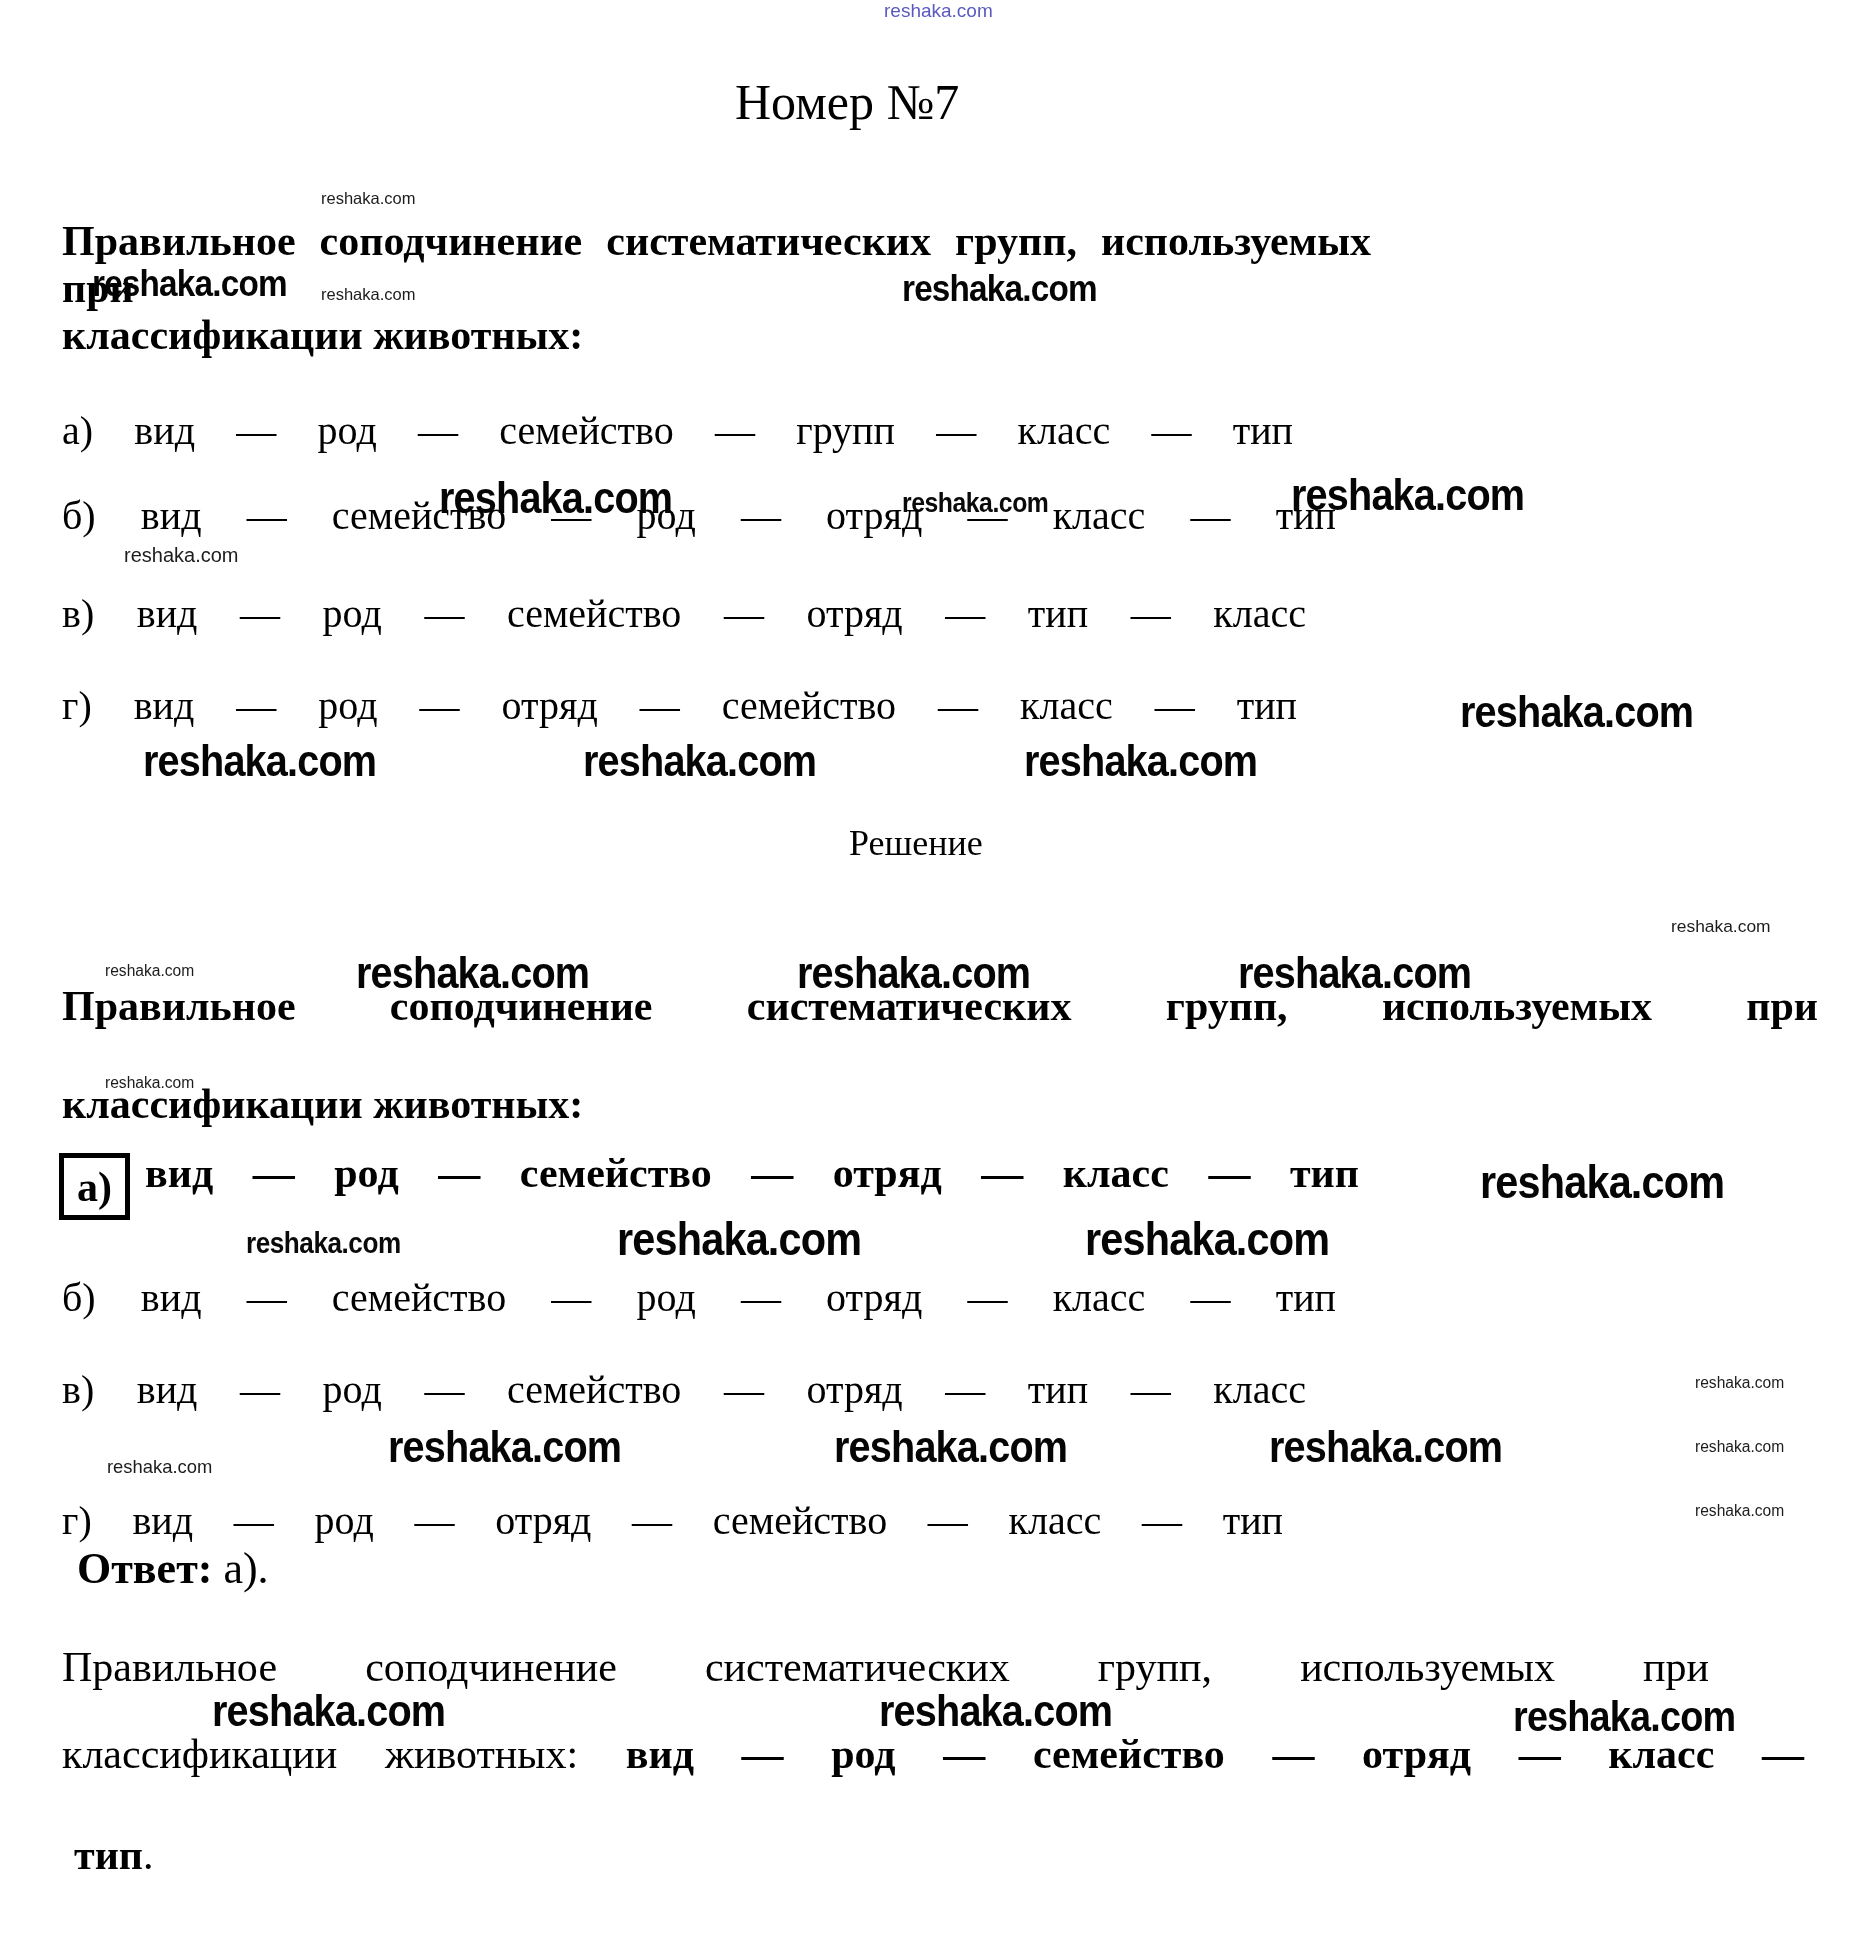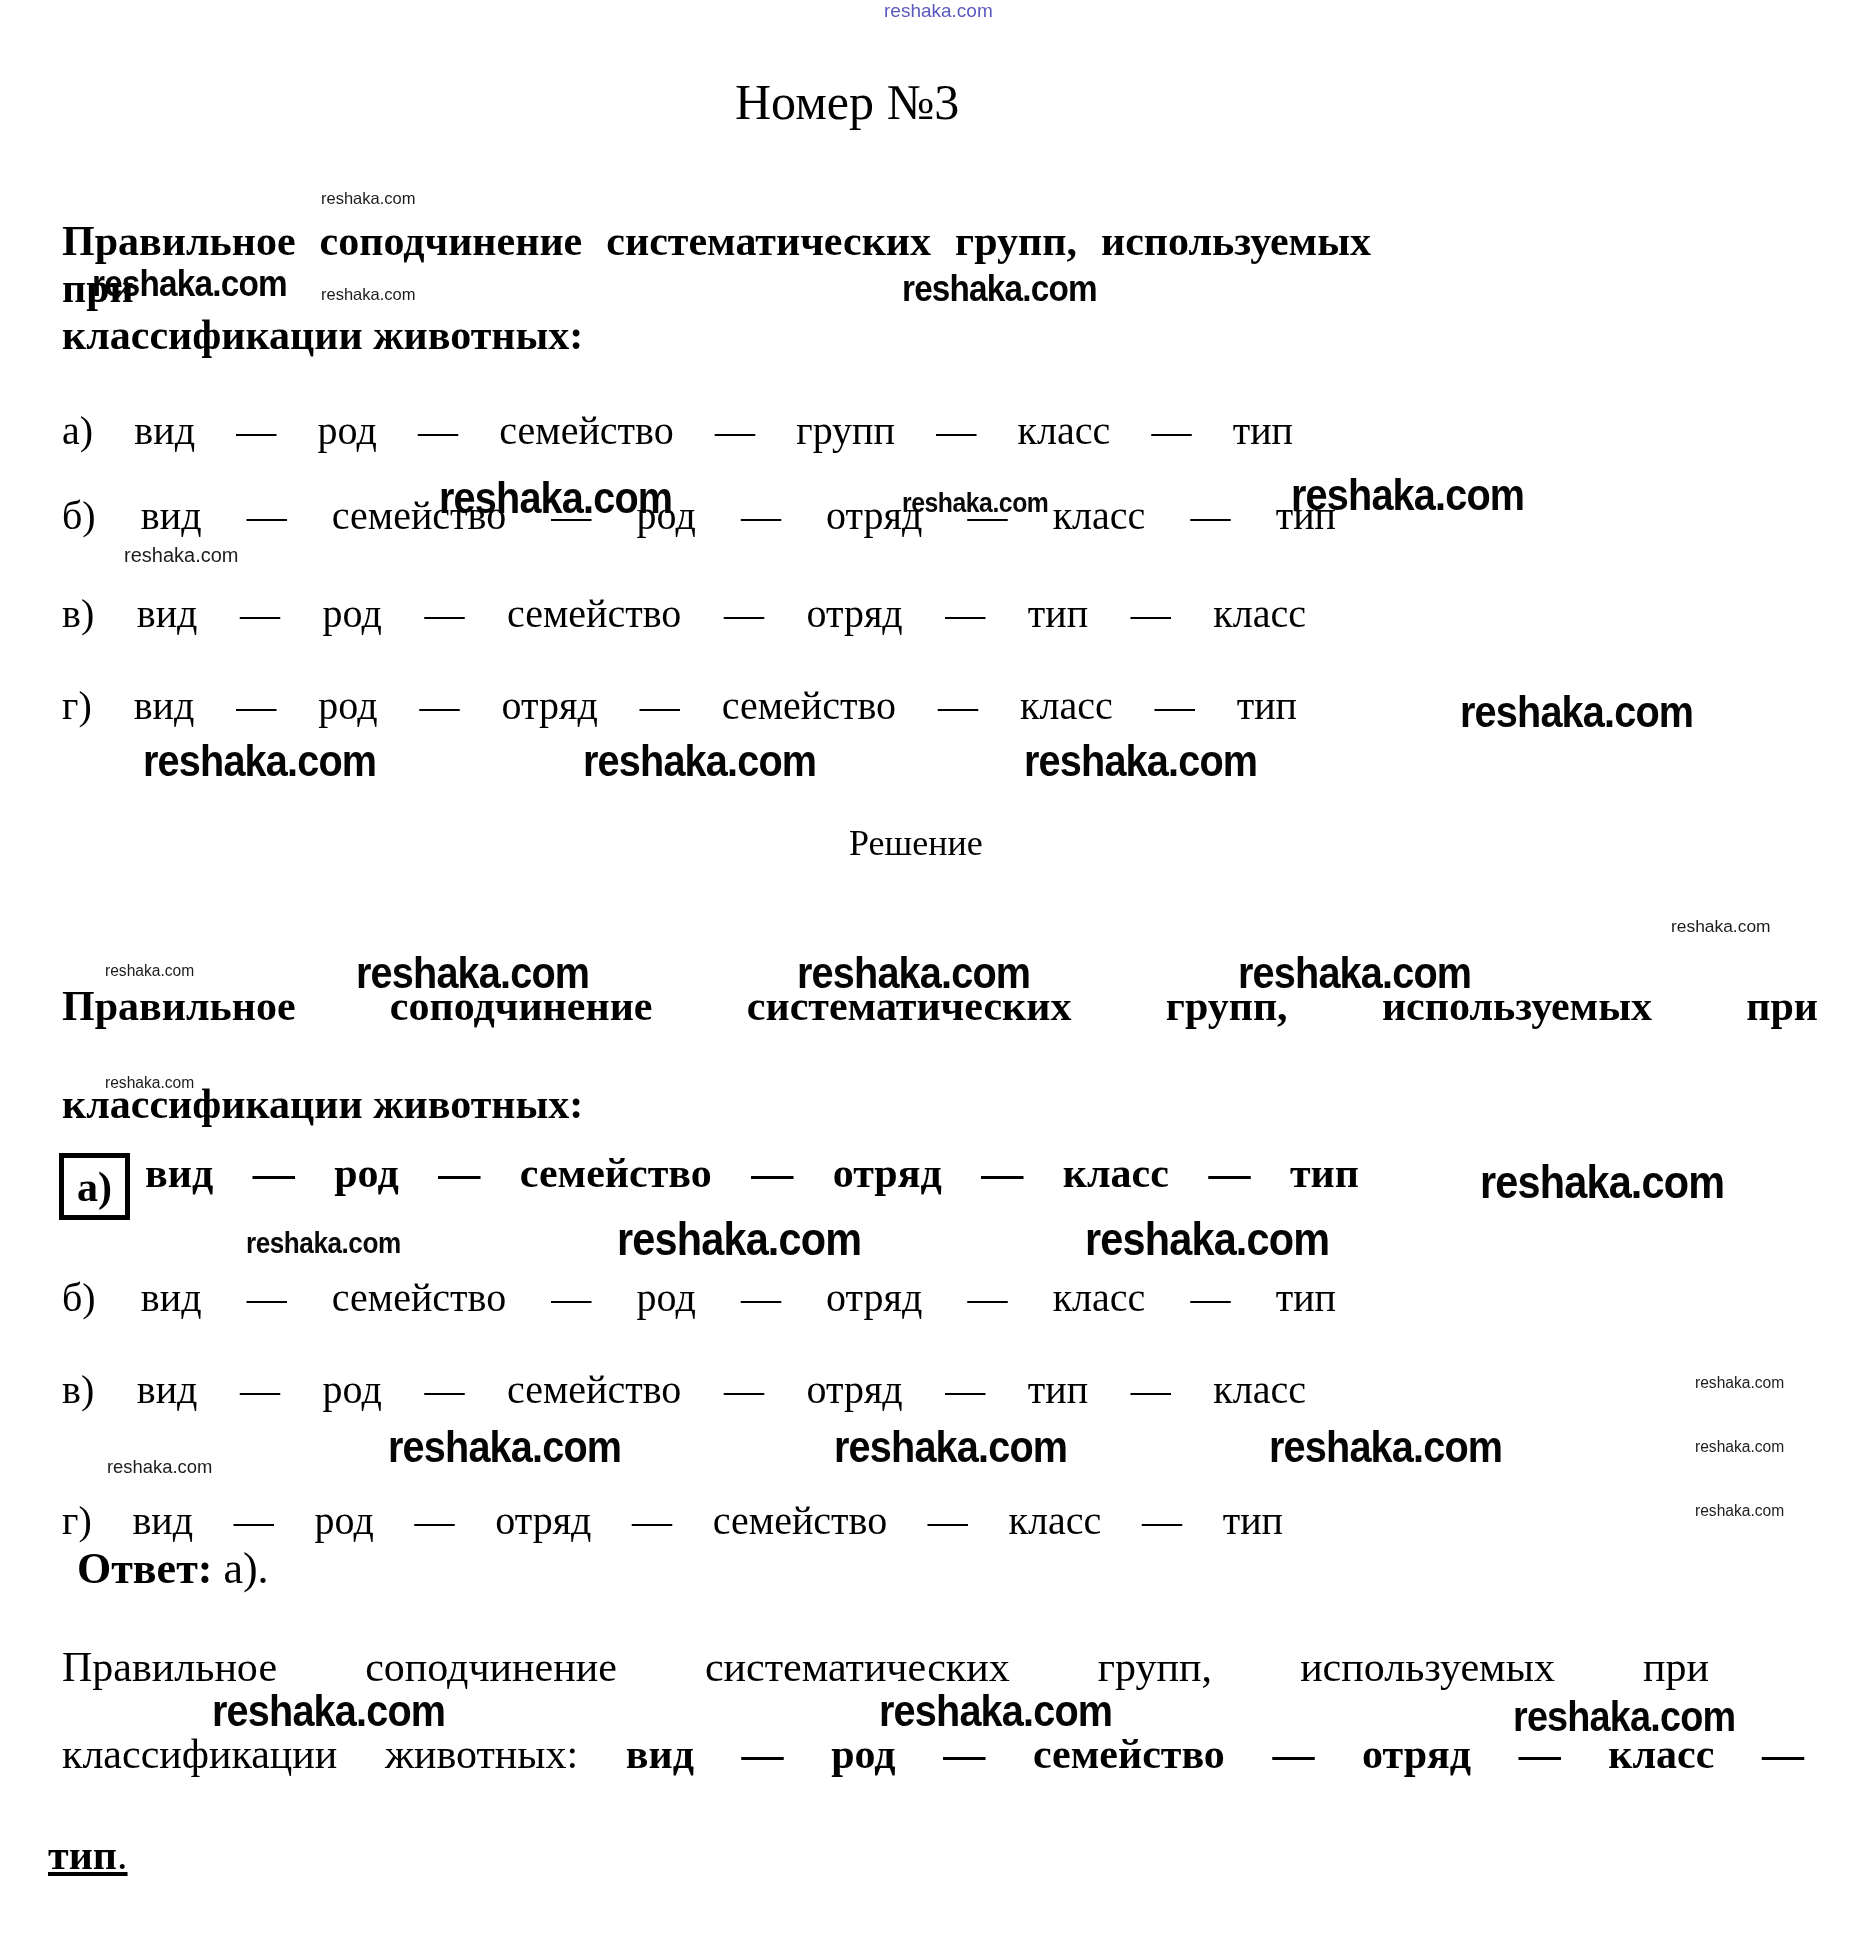--- a/index.html
+++ b/index.html
@@ -23,21 +23,21 @@
   #s-head-1{left:62px;top:983px;width:1756px;font-size:42px;font-weight:bold;}
   #s-head-2{left:62px;top:1081px;font-size:42px;font-weight:bold;}
 
   .opt-line{left:62px;font-size:40px;line-height:1.12;font-family:"Liberation Serif",serif;}
 
   #answer-line{left:77px;top:1544px;font-size:44px;}
   #answer-line .lbl{font-weight:bold;}
 
   #concl-1{left:62px;top:1644px;width:1647px;font-size:42px;}
   #concl-2{left:62px;top:1731px;width:1742px;font-size:42px;}
-  #concl-3{left:48px;top:1832px;font-size:42px;text-decoration:underline;}
+  #concl-3{left:74px;top:1832px;font-size:42px;}
 
   
   #sol-a-box{
     left:59px;top:1153px;width:61px;height:57px;
     border:5.5px solid #000;
     display:flex;align-items:center;justify-content:center;
     font-size:42px;font-weight:bold;
     font-family:"Liberation Serif",serif;
   }
   #sol-a-text{left:145px;top:1150px;width:1214px;font-size:42px;font-weight:bold;}
@@ -85,21 +85,21 @@
     <span class="wm wm-big" style="left: 834px; top: 1422px; font-size: 44px;">reshaka.com</span>
     <span class="wm wm-big" style="left: 1269px; top: 1422px; font-size: 44px;">reshaka.com</span>
     <span class="wm wm-small" style="left: 107px; top: 1456px; font-size: 18.4px;">reshaka.com</span>
     <span class="wm wm-small" style="left: 1695px; top: 1438px; font-size: 15.6px;">reshaka.com</span>
     <span class="wm wm-small" style="left: 1695px; top: 1502px; font-size: 15.6px;">reshaka.com</span>
     <span class="wm wm-big" style="left: 212px; top: 1686px; font-size: 44px;">reshaka.com</span>
     <span class="wm wm-big" style="left: 879px; top: 1686px; font-size: 44px;">reshaka.com</span>
     <span class="wm wm-big" style="left: 1513px; top: 1693px; font-size: 42px;">reshaka.com</span>
   </div>
 
-<div class="abs serif" id="doc-title">Номер №3</div>
+<div class="abs serif" id="doc-title">Номер №7</div>
 
 <div class="abs serif just" id="q-head-1">Правильное соподчинение систематических групп, используемых при</div>
 <div class="abs serif" id="q-head-2">классификации животных:</div>
 
 <div id="q-options">
     <div class="abs opt-line just" style="top: 409px; width: 1231px;">а) вид — род — семейство — групп — класс — тип</div>
     <div class="abs opt-line just" style="top: 494px; width: 1274px;">б) вид — семейство — род — отряд — класс — тип</div>
     <div class="abs opt-line just" style="top: 592px; width: 1244px;">в) вид — род — семейство — отряд — тип — класс</div>
     <div class="abs opt-line just" style="top: 684px; width: 1235px;">г) вид — род — отряд — семейство — класс — тип</div>
   </div>

